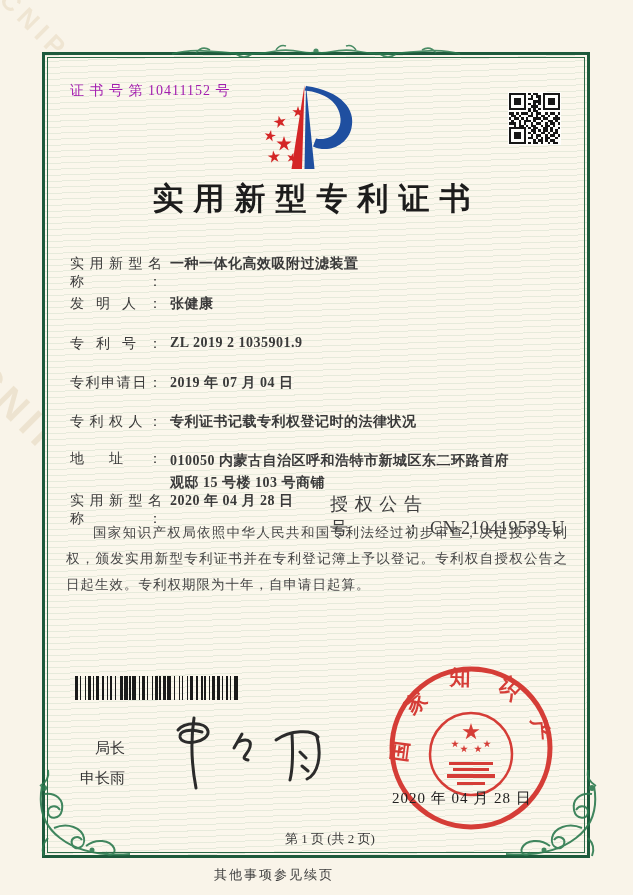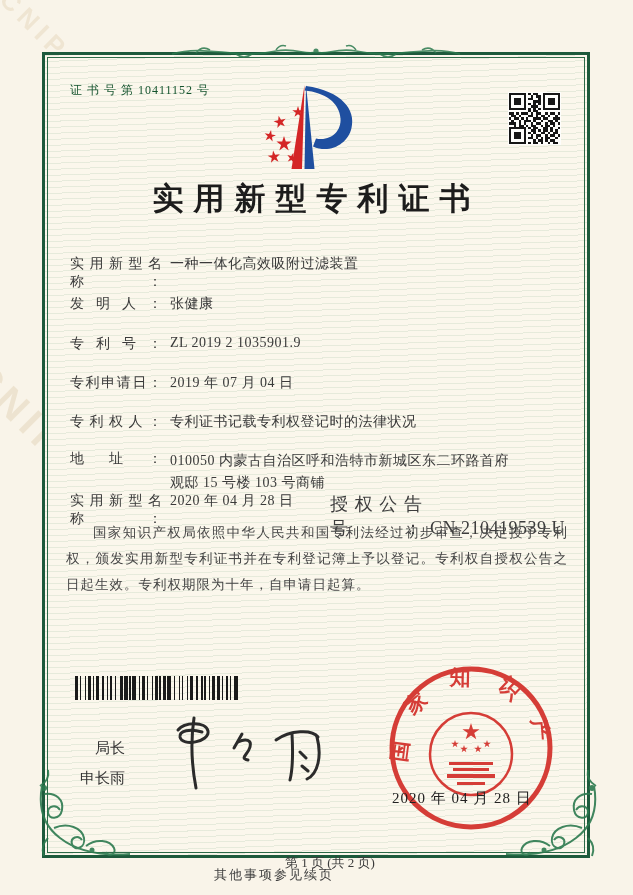--- a/index.html
+++ b/index.html
@@ -27,34 +27,34 @@
     background:
       repeating-linear-gradient(178deg, rgba(121,168,131,0.16) 0 1px, rgba(0,0,0,0) 1px 6px),
       #fbf7ec;
   }
   .frame-inner{position:absolute;inset:2px;border:1px solid #2c6a48;}
   .ornament{position:absolute;pointer-events:none;}
   .orn-top{left:166px;top:40px;}
   .orn-bl{left:34px;top:742px;}
   .orn-br{left:498px;top:742px;transform:scaleX(-1);}
   
-  .cert-no{position:absolute;left:70px;top:82px;font-size:12px;letter-spacing:1px;color:#14532d;}
+  .cert-no{position:absolute;left:70px;top:82px;font-size:14px;letter-spacing:1px;color:#a21caf;}
   .logo{position:absolute;left:243px;top:83px;}
   .qr{position:absolute;left:508px;top:92px;width:53px;height:53px;background:#fdfdfb;
       display:grid;grid-template-columns:repeat(21,1fr);grid-auto-rows:1fr;padding:1px;box-sizing:border-box;}
   .qr div{width:100%;height:100%;}
   .qr .b{background:#161616;}
   .title{
     position:absolute;left:0;top:178px;width:633px;text-align:center;
     font-size:31px;font-weight:bold;color:#1c1c1c;letter-spacing:10px;
   }
   
   .row{position:absolute;left:70px;font-size:14px;color:#3a3a3a;}
   .row .lab{display:inline-block;width:92px;text-align-last:justify;text-align:justify;vertical-align:top;}
-  .row .val{display:inline-block;margin-left:8px;vertical-align:top;letter-spacing:.5px;}
+  .row .val{display:inline-block;margin-left:8px;vertical-align:top;letter-spacing:.5px;font-weight:bold;}
   .r1{top:255px;} .r2{top:295px;} .r3{top:335px;} .r4{top:374px;} .r5{top:413px;}
   .r6{top:450px;} .r6 .val{width:352px;line-height:22px;}
   .r7{top:492px;}
   .grant-no{position:absolute;left:330px;top:492px;font-size:18px;}
   .grant-no .lab{display:inline-block;width:92px;text-align-last:justify;text-align:justify;}
   .grant-no .val{margin-left:8px;letter-spacing:.5px;}
   
   .paras{position:absolute;left:66px;top:520px;width:502px;font-size:13.5px;line-height:26px;
          color:#454545;text-align:justify;letter-spacing:1px;}
   .paras p{margin:0;text-indent:2em;}
@@ -63,21 +63,21 @@
   .barcode i{display:inline-block;height:24px;}
   .barcode i.k{background:#1a1a1a;}
   
   .chief{position:absolute;left:80px;top:733px;font-size:15px;line-height:30px;color:#333;
          font-family:"Liberation Sans",sans-serif;text-align:right;}
   .sig{position:absolute;left:160px;top:712px;}
   
   .seal{position:absolute;left:385px;top:662px;opacity:.93;}
   .seal-date{position:absolute;left:392px;top:789px;font-size:15px;color:#222;letter-spacing:1px;}
   
-  .page-info{position:absolute;left:42px;top:830px;width:576px;text-align:center;font-size:13px;color:#3a3a3a;margin-top:24px;}
+  .page-info{position:absolute;left:42px;top:830px;width:576px;text-align:center;font-size:13px;color:#3a3a3a;}
   .cont-note{position:absolute;left:0;top:866px;width:548px;text-align:center;font-size:13px;color:#3e3e3e;letter-spacing:2px;}
   svg{display:block;}
 </style>
 </head>
 <body>
 
 <span class="wm wm1">CNIPA</span>
 <span class="wm wm2">CNIPA</span>
 <span class="wm wm3">CNIPA</span>
 <span class="wm wm4">CNIPA</span>

